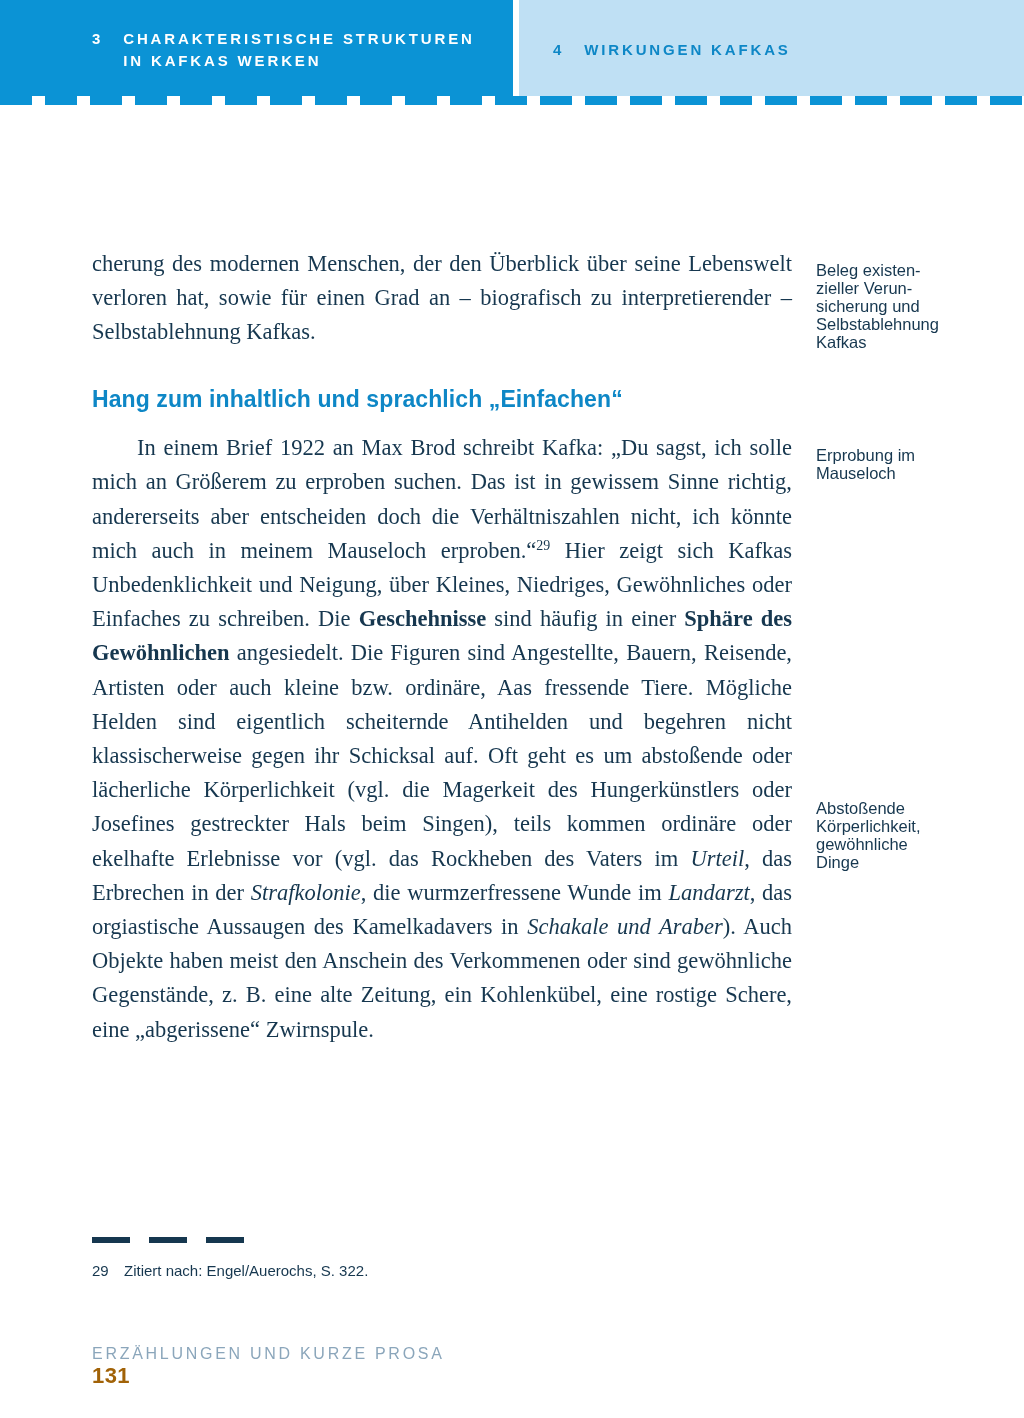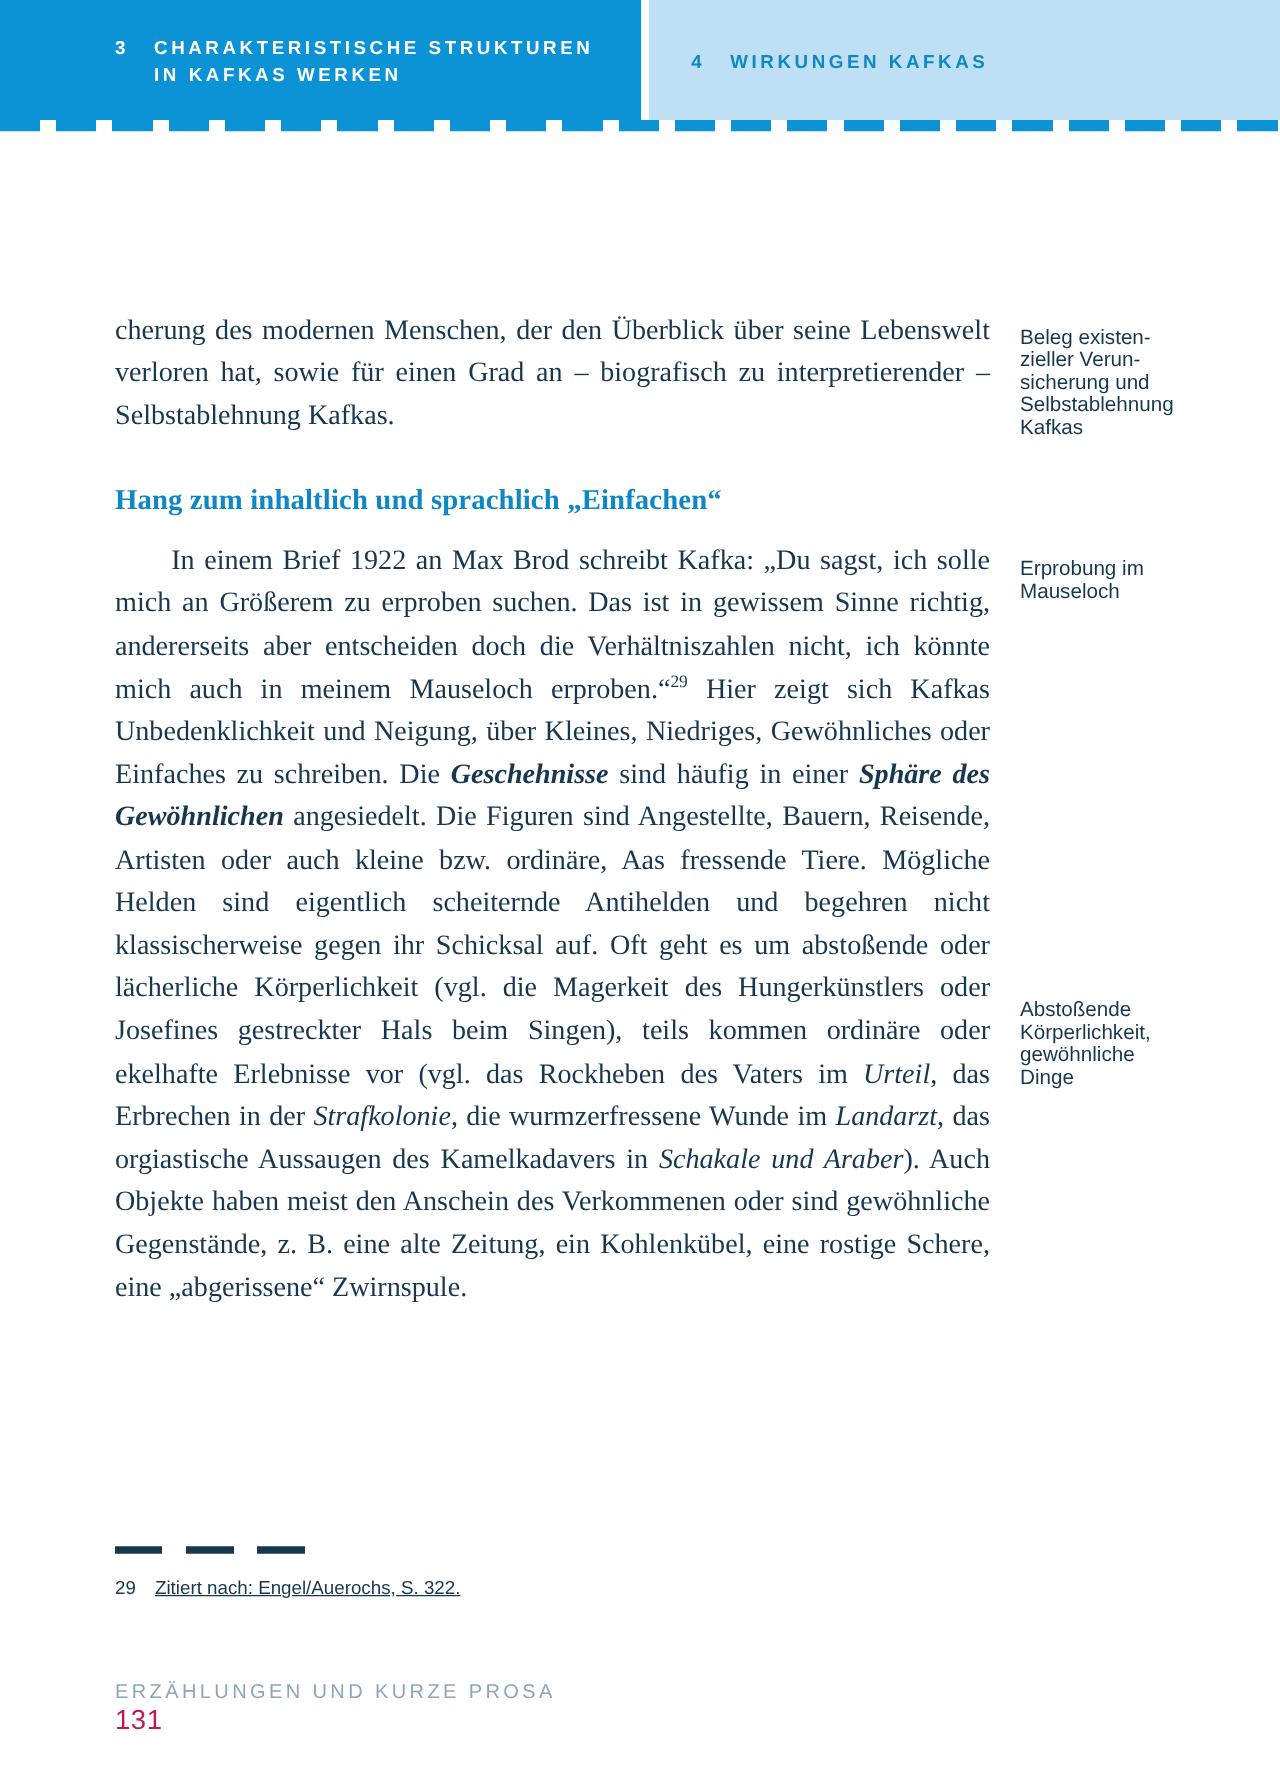--- a/index.html
+++ b/index.html
@@ -115,31 +115,31 @@
     margin: 0;
     font-family: "Liberation Serif", serif;
     font-size: 22.5px;
     line-height: 34.2px;
     color: #16374f;
     text-align: justify;
     text-justify: inter-word;
     hyphens: manual;
   }
   p.body-text.indent { text-indent: 2.0em; }
-  p.body-text b { font-weight: bold; font-style: italic; }
+  p.body-text b { font-weight: bold; }
   p.body-text i { font-style: italic; }
   sup.fn {
     font-size: 0.62em;
     vertical-align: super;
     line-height: 0;
   }
 
   h2.section-heading {
     margin: 0;
-    font-family: Liberation Serif, serif;
+    font-family: Liberation Sans, sans-serif;
     font-size: 23px;
     font-weight: bold;
     color: #0e87c6;
     line-height: 1.2;
     letter-spacing: 0.004em;
   }
 
   .spacer-before-heading { height: 36px; }
   .spacer-after-heading  { height: 18px; }
 
@@ -173,21 +173,21 @@
   }
   .footnote-item {
     margin-top: 17px;
     display: flex;
     font-family: "Liberation Sans", sans-serif;
     font-size: 15px;
     line-height: 1.4;
     color: #16374f;
   }
   .footnote-num { width: 32px; flex: none; }
-  .footnote-text { flex: 1; text-decoration: underline; }
+  .footnote-text { flex: 1; }
 
   
   .page-footer {
     position: absolute;
     left: 92px;
     top: 1345px;
     width: 700px;
     display: flex;
     align-items: baseline;
     justify-content: space-between;
@@ -196,22 +196,22 @@
   .footer-title {
     font-family: "Liberation Sans", sans-serif;
     font-size: 16px;
     letter-spacing: 0.17em;
     text-transform: uppercase;
     color: #8ba6bb;
   }
   .footer-pageno {
     font-family: "Liberation Sans", sans-serif;
     font-size: 22px;
-    font-weight: normal;
-    color: #be185d;
+    font-weight: bold;
+    color: #a16207;
     letter-spacing: 0.02em;
   }
 </style>
 </head>
 <body>
 
 <div class="page-header">
   <div class="chapter-tab active">
     <div class="tab-inner">
       <span class="tab-num">3</span>

